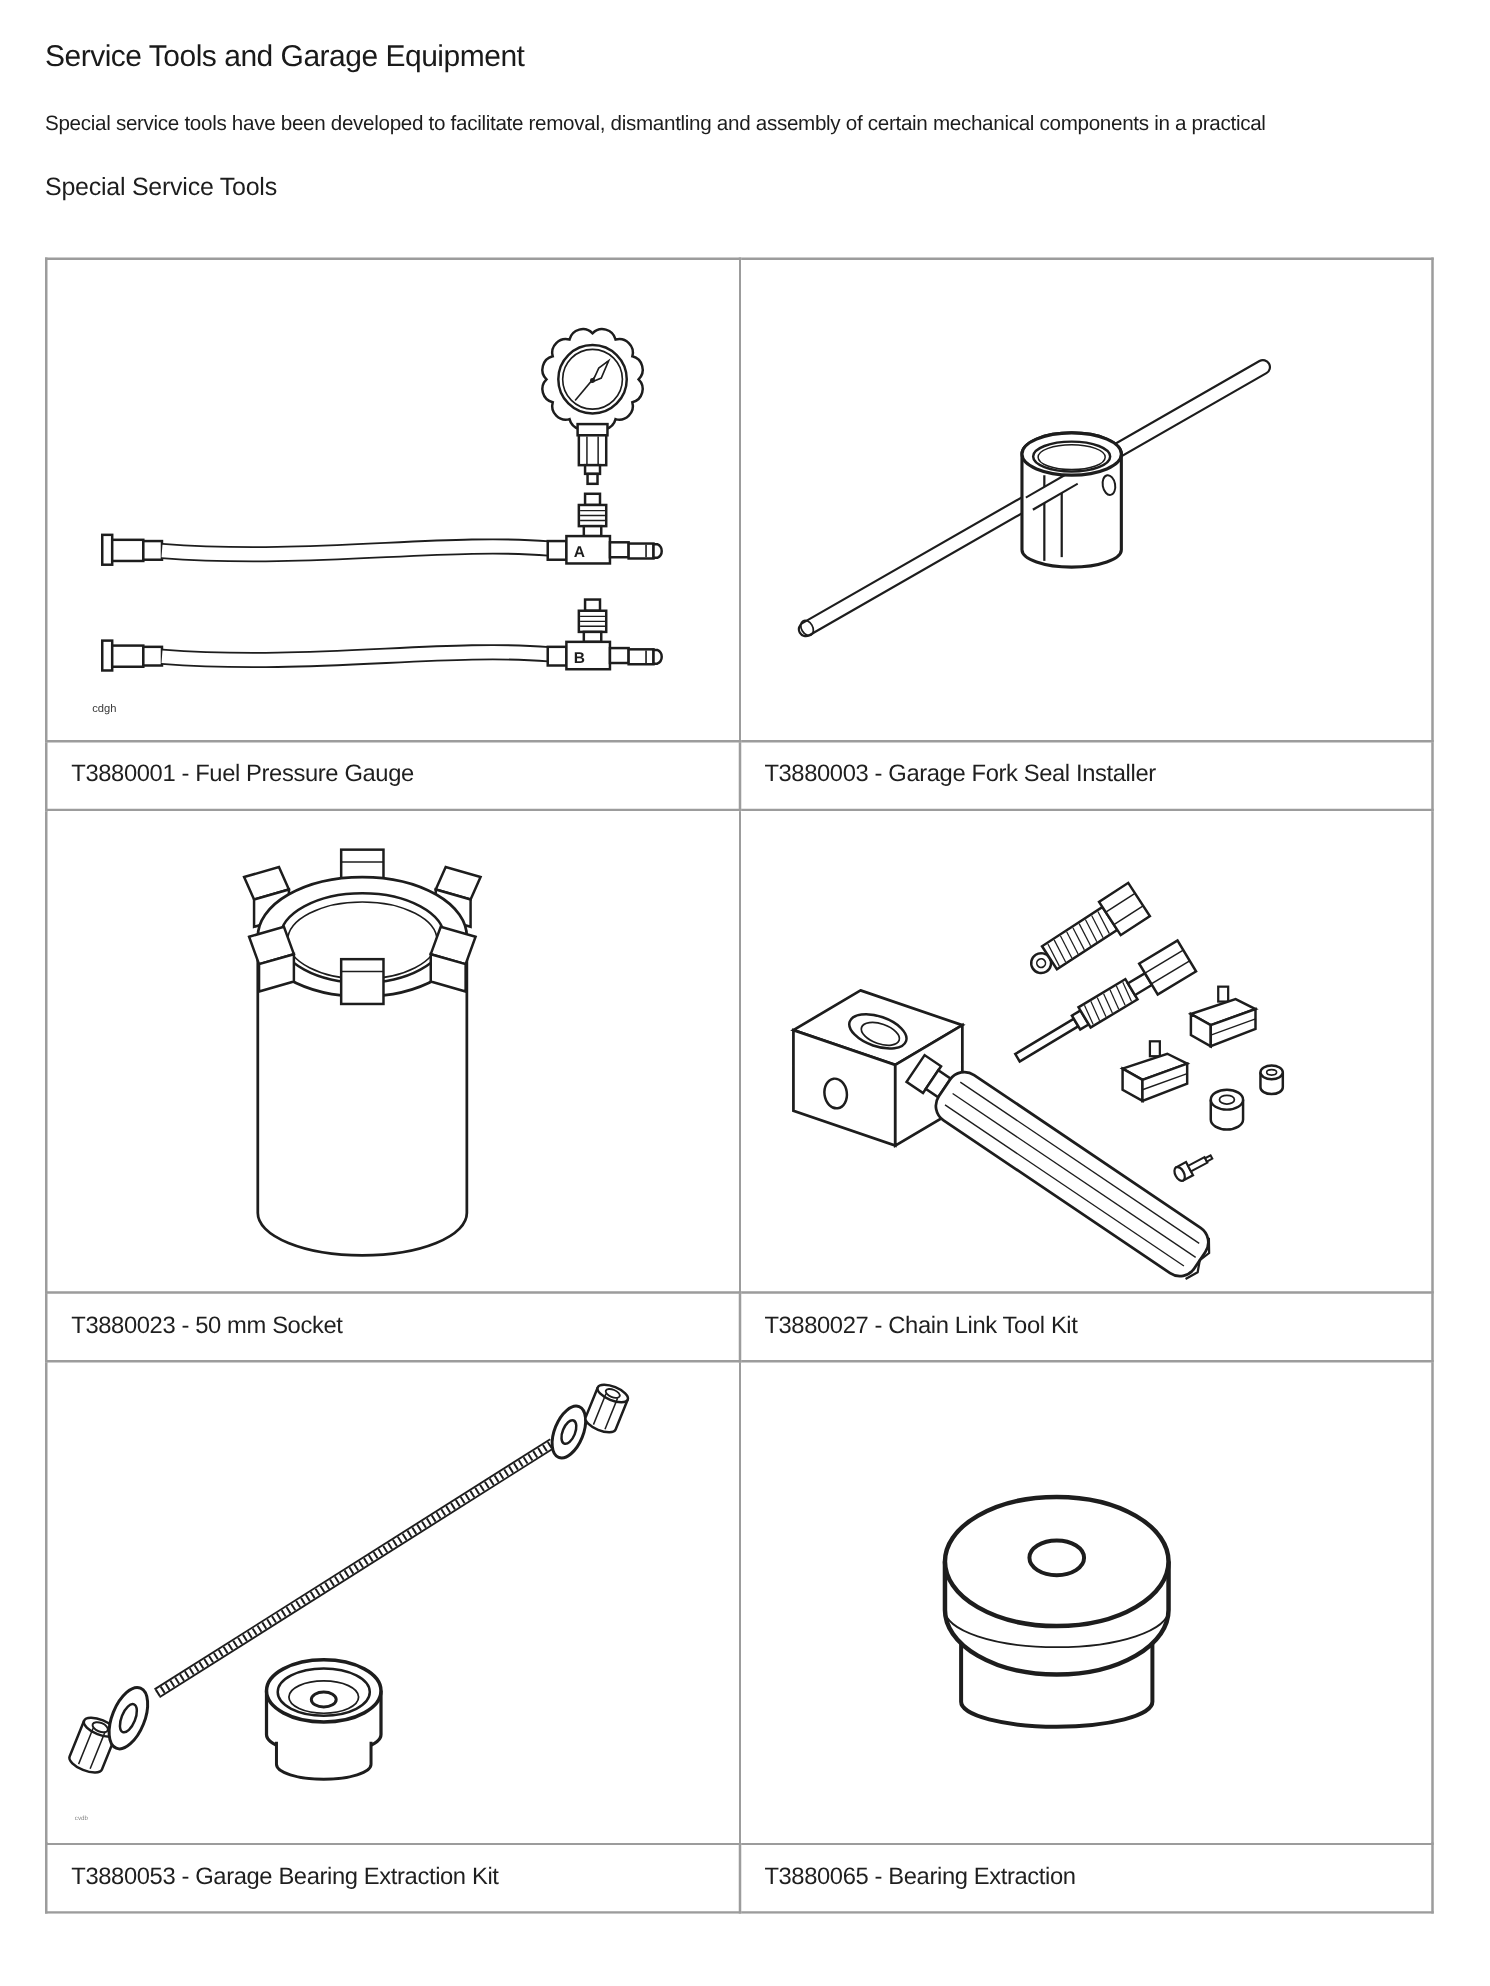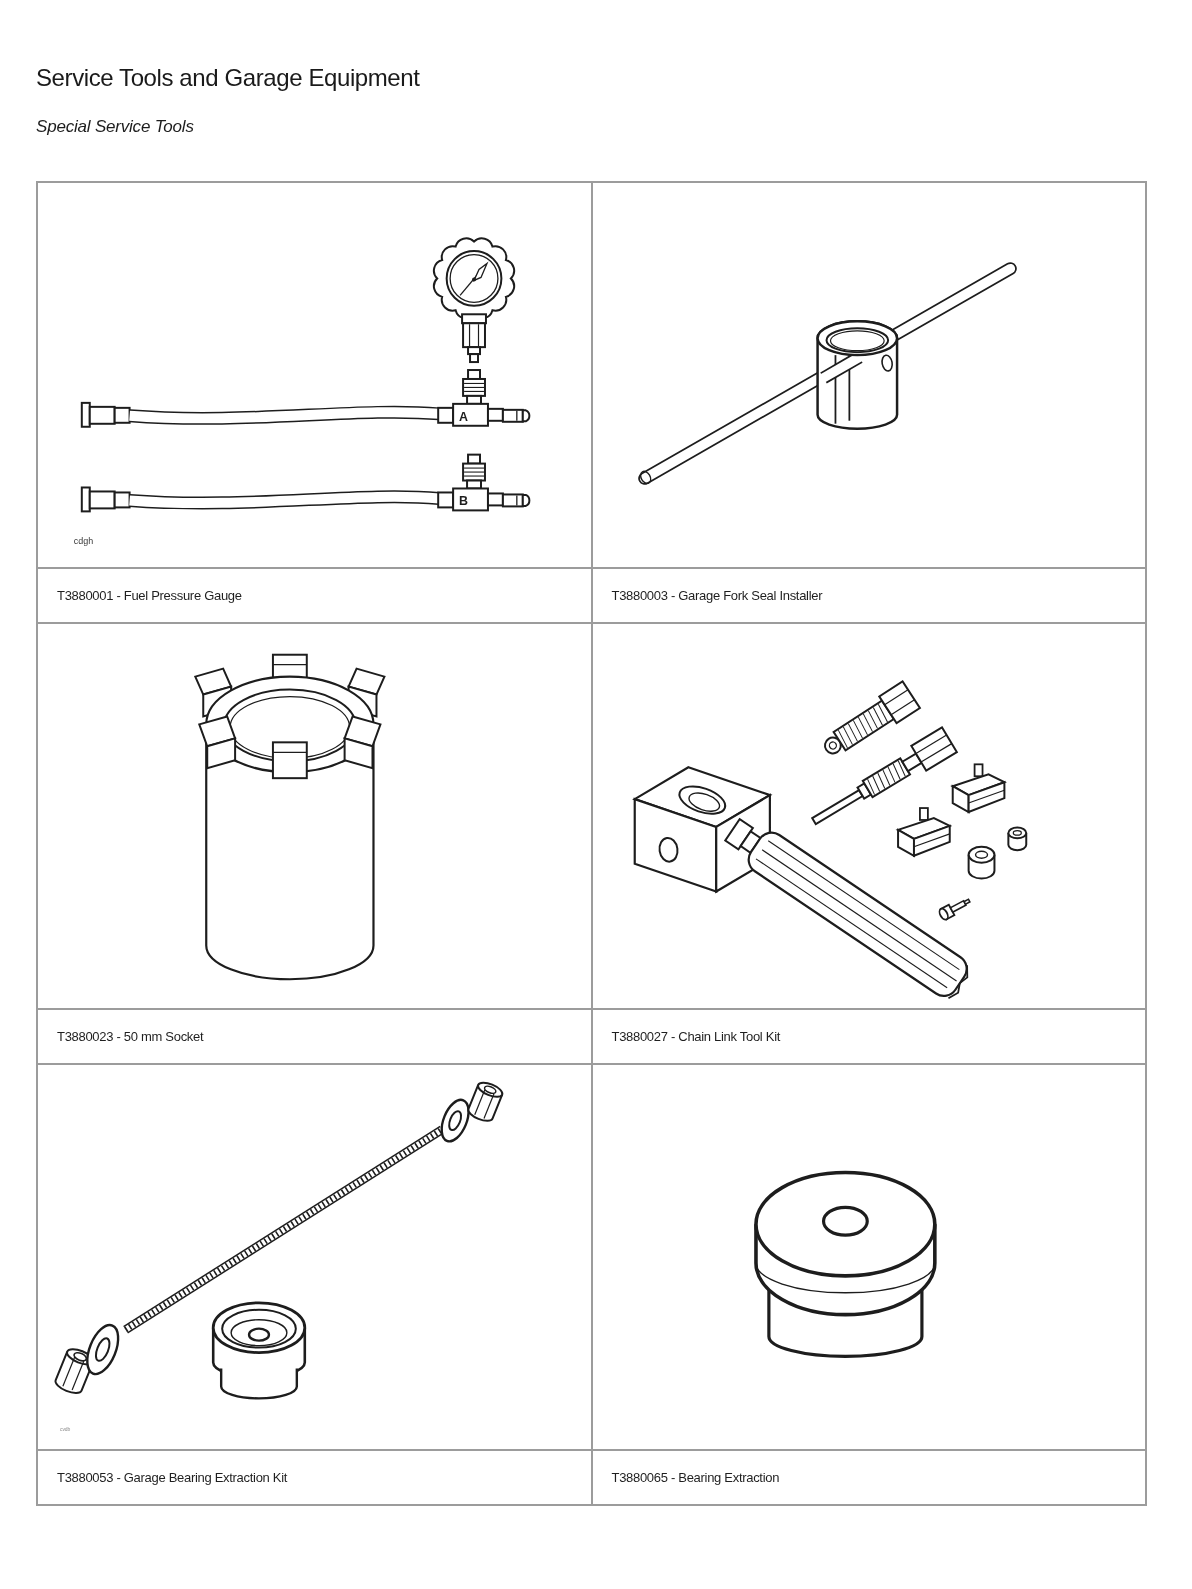--- a/index.html
+++ b/index.html
@@ -1,40 +1,41 @@
 <!DOCTYPE html>
 <html><head>
 <meta charset="utf-8">
 <style>
   html,body{margin:0;padding:0;background:#ffffff;}
   body{width:1192px;font-family:"Liberation Sans","DejaVu Sans",sans-serif;color:#1d1d1d;}
-  .wrap{width:1113px;margin-left:36px;padding-top:32px;margin-top:32px;}
+  .wrap{width:1113px;margin-left:36px;padding-top:32px;}
   .title{font-size:24px;font-weight:500;letter-spacing:-0.4px;color:#1a1a1a;margin:0 0 25px 0;}
   .intro{font-size:16.5px;line-height:28.5px;letter-spacing:-0.25px;margin:0 0 25px 0;}
   .intro div{white-space:nowrap;}
-  .subtitle{font-size:17px;letter-spacing:-0.2px;margin:0 0 44px 0;font-style:italic;}
+  .subtitle{font-size:20px;letter-spacing:-0.2px;margin:0 0 44px 0;}
   table.tools{border-collapse:collapse;table-layout:fixed;width:1111px;}
   table.tools td{border:2px solid #9c9c9c;padding:0;vertical-align:middle;}
   td.img-cell{height:384px;position:relative;background:#fff;}
   td.img-cell svg{display:block;width:100%;height:384px;}
   td.cap-cell{height:53px;}
-  .caption{font-size:13px;letter-spacing:-0.3px;color:#1f1f1f;padding-left:19px;}
+  .caption{font-size:19px;letter-spacing:-0.3px;color:#1f1f1f;padding-left:19px;}
   .ln{stroke:#1d1d1d;fill:none;}
   .wfill{stroke:#1d1d1d;fill:#ffffff;}
   text.small-code{font-size:9px;fill:#3a3a3a;letter-spacing:0;}
   text.tiny-code{font-size:5px;fill:#8a8a8a;}
   text.port{font-size:12.5px;font-weight:bold;fill:#1d1d1d;}
 </style>
 </head>
 <body>
 
 <div class="wrap">
   <h1 class="title">Service Tools and Garage Equipment</h1>
 
   <div class="intro">
+    <div>Special service tools have been developed to facilitate removal, dismantling and assembly of certain mechanical components in a practical</div>
   </div>
 
   <div class="subtitle">Special Service Tools</div>
 
   <table class="tools">
 
     <tbody>
         <tr>
       <td class="img-cell">
         <svg viewBox="0 0 555 384">

